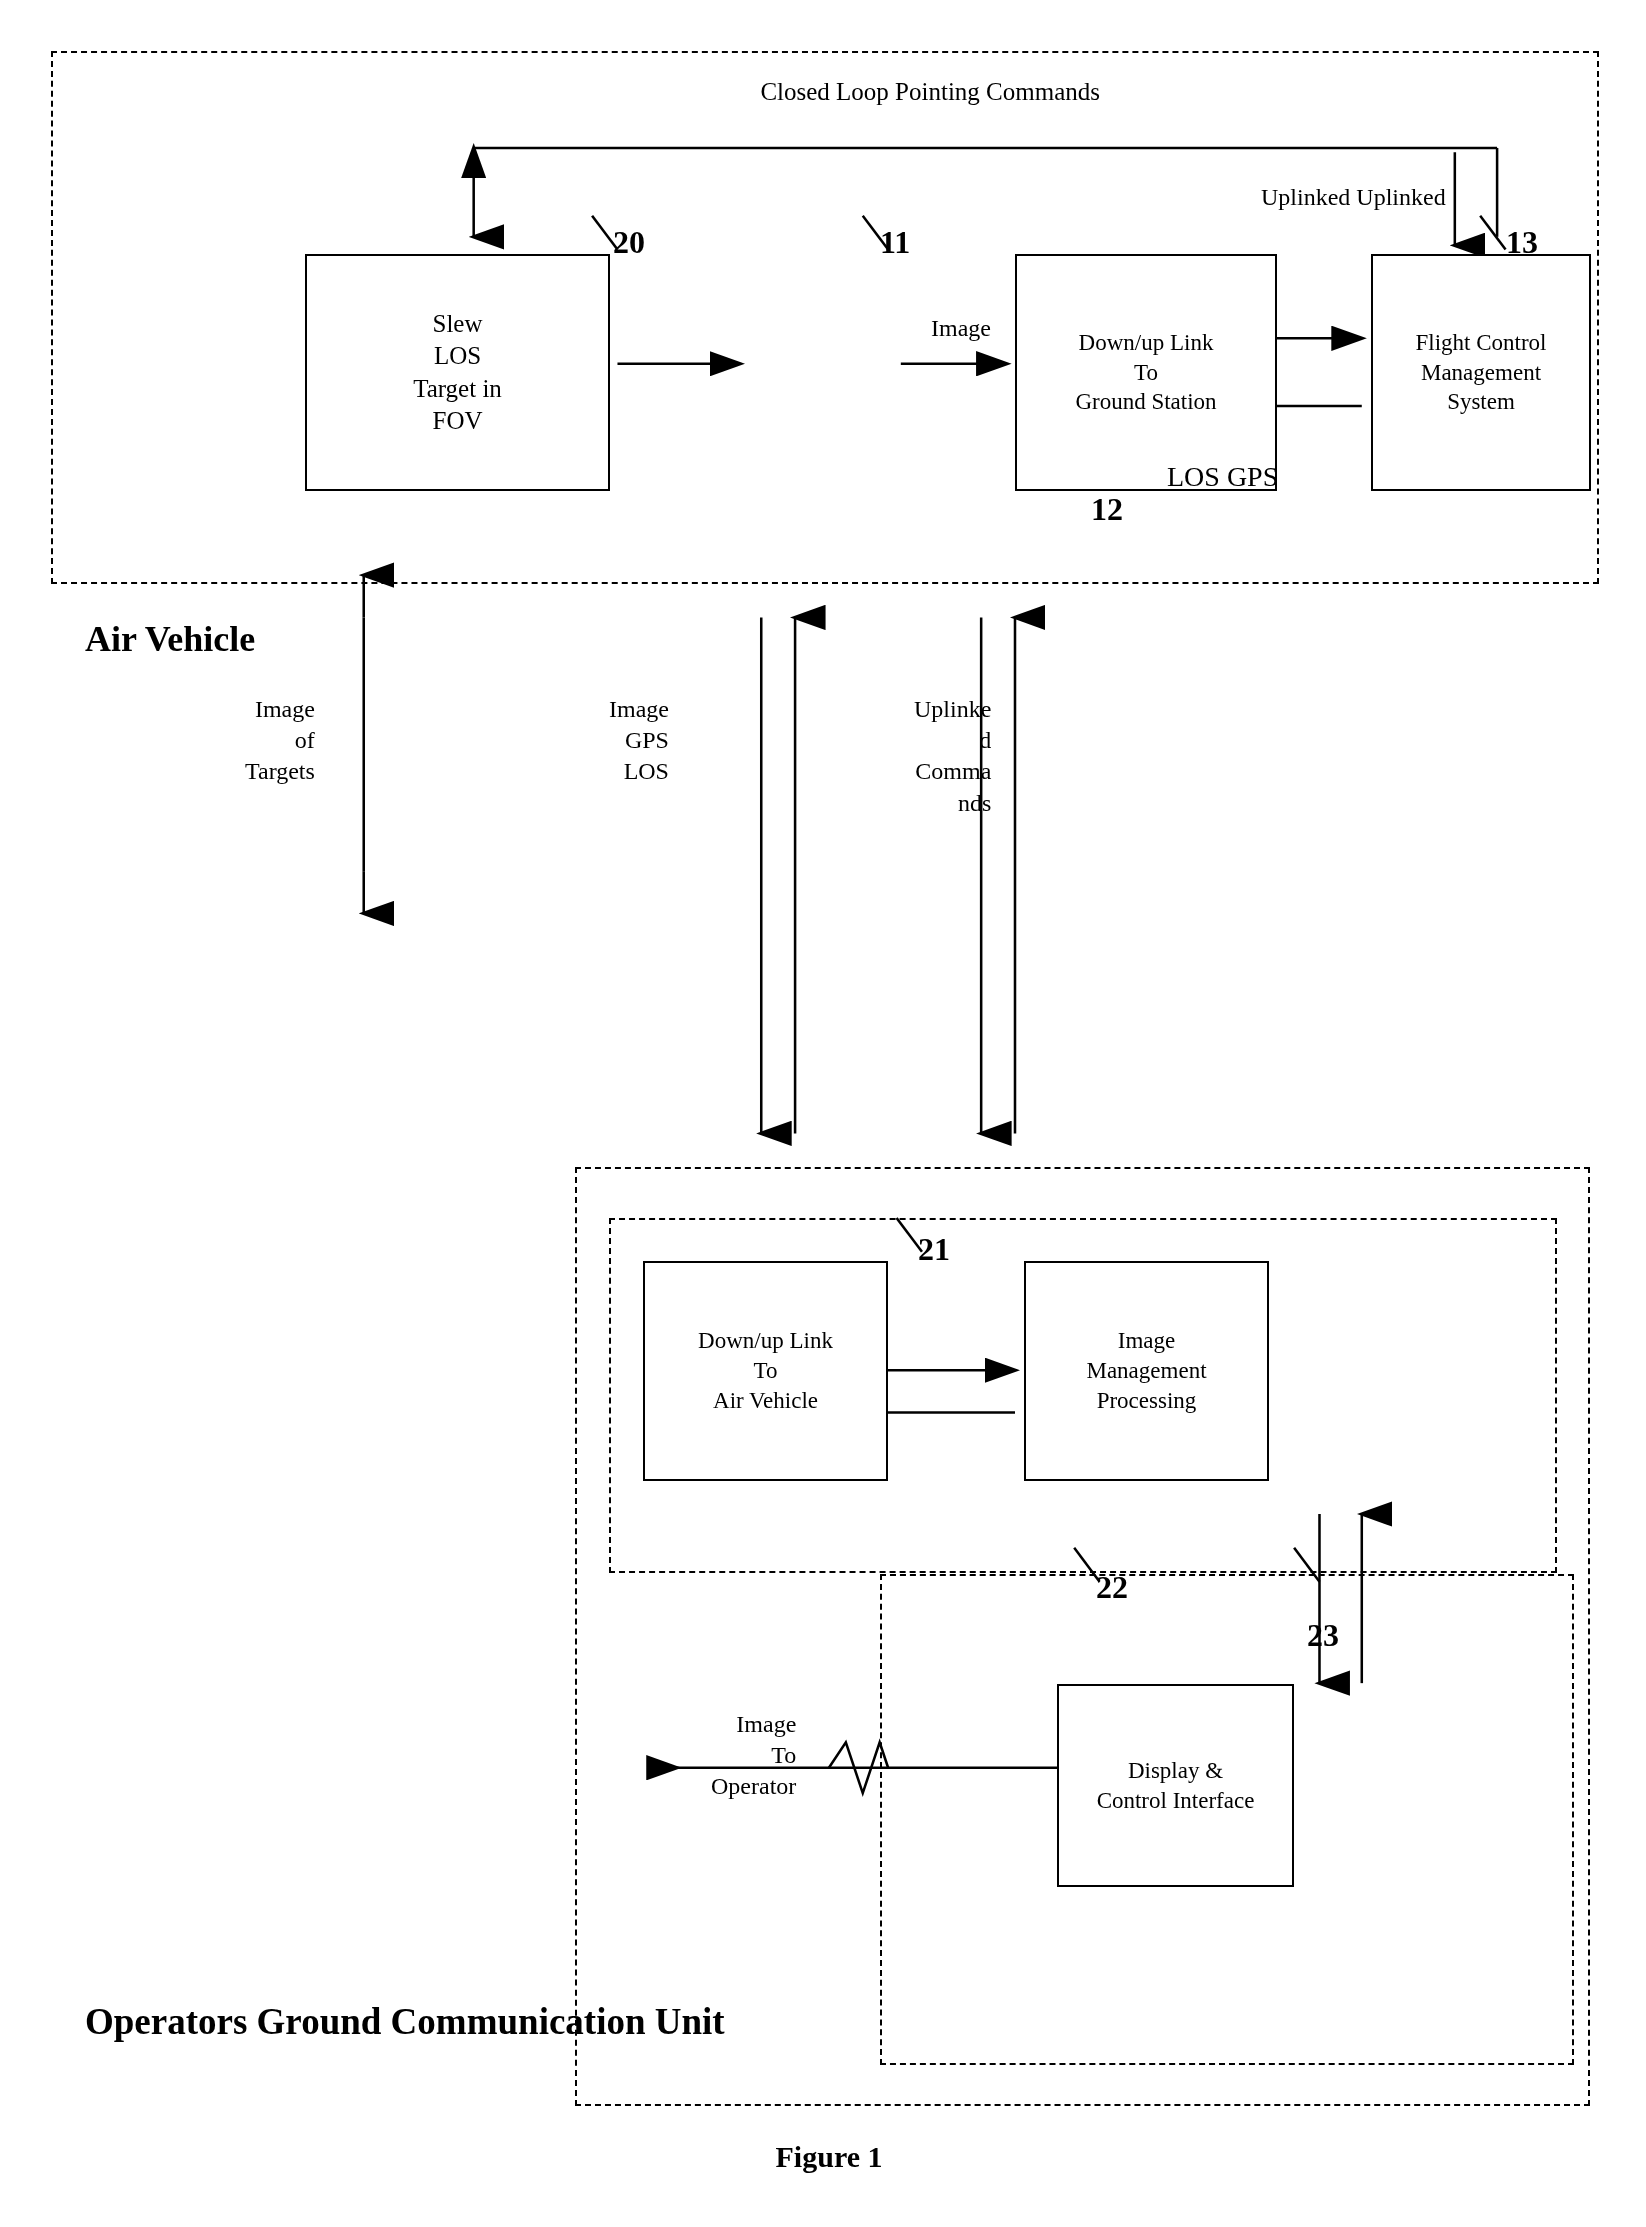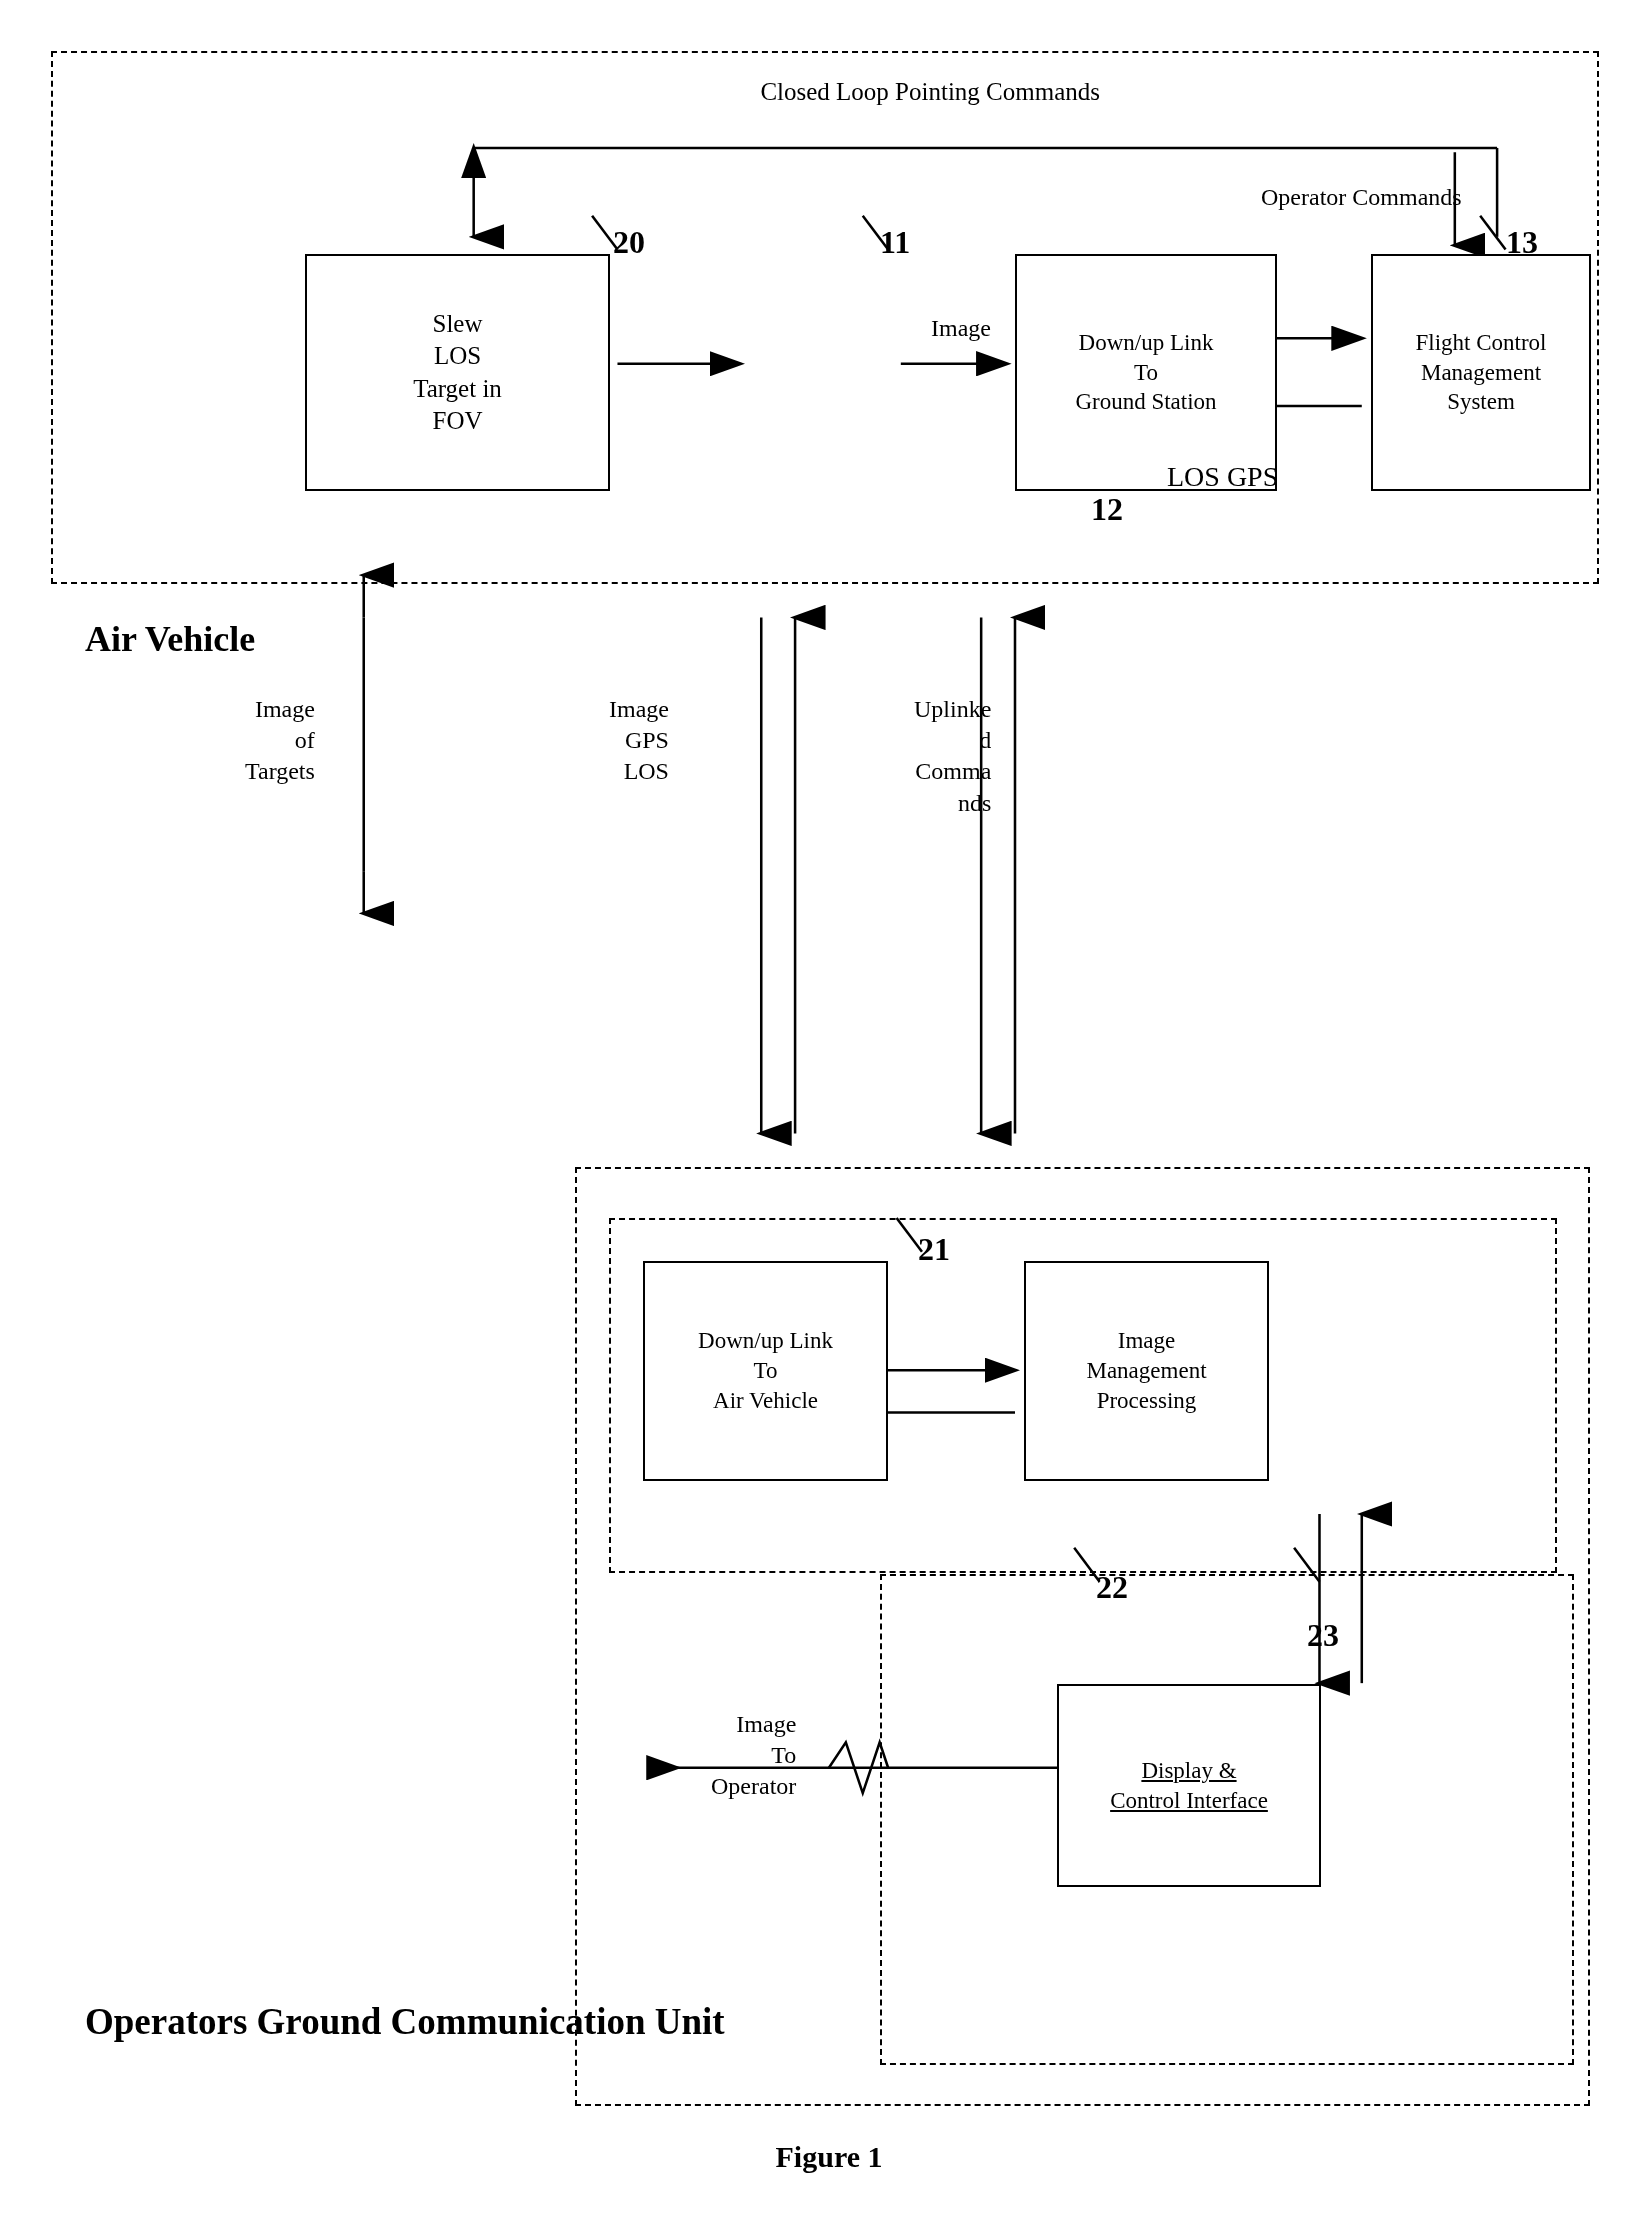--- a/index.html
+++ b/index.html
@@ -183,21 +183,21 @@
 
   <div class="solid-box" style="top:254px; left:1371px; width:220px; height:237px; font-size:23px;">
     <span style="white-space:pre-line;">Flight Control
 Management
 System</span>
   </div>
   <div class="number-label" style="top:224px; left:1506px;">13</div>
 
   <div class="text-label" style="top:459px; left:1167px; font-size:28px;">LOS  GPS</div>
 
-  <div class="text-label" style="top:182px; left:1261px; font-size:24px;">Operator Commands</div>
+  <div class="text-label" style="top:182px; left:1261px; font-size:24px;">Uplinked Uplinked</div>
 
   <div class="bold-label" style="top:618px; left:85px;">Air Vehicle</div>
 
   <div class="text-label" style="top:694px; left:245px; font-size:24px; white-space:pre-line;">Image
 of
 Targets</div>
 
   <div class="text-label" style="top:694px; left:609px; font-size:24px; white-space:pre-line;">Image
 GPS
 LOS</div>
@@ -223,21 +223,21 @@
   <div class="solid-box" style="top:1261px; left:1024px; width:245px; height:220px; font-size:23px;">
     <span style="white-space:pre-line;">Image
 Management
 Processing</span>
   </div>
 
   <div class="number-label" style="top:1569px; left:1096px;">22</div>
 
   <div class="number-label" style="top:1569px; left:1307px;margin-top:48px;">23</div>
 
-  <div class="solid-box" style="top:1684px; left:1057px; width:264px; height:203px; font-size:23px;text-decoration:underline;">
+  <div class="solid-box" style="top:1684px; left:1057px; width:237px; height:203px; font-size:23px;">
     <span style="white-space:pre-line;">Display &amp;
 Control Interface</span>
   </div>
 
   <div class="text-label" style="top:1709px; left:711px; font-size:24px; white-space:pre-line;">Image
 To
 Operator</div>
 
   <div class="bold-label" style="top:2000px; left:85px; font-size:37px;">Operators Ground Communication Unit</div>
 

